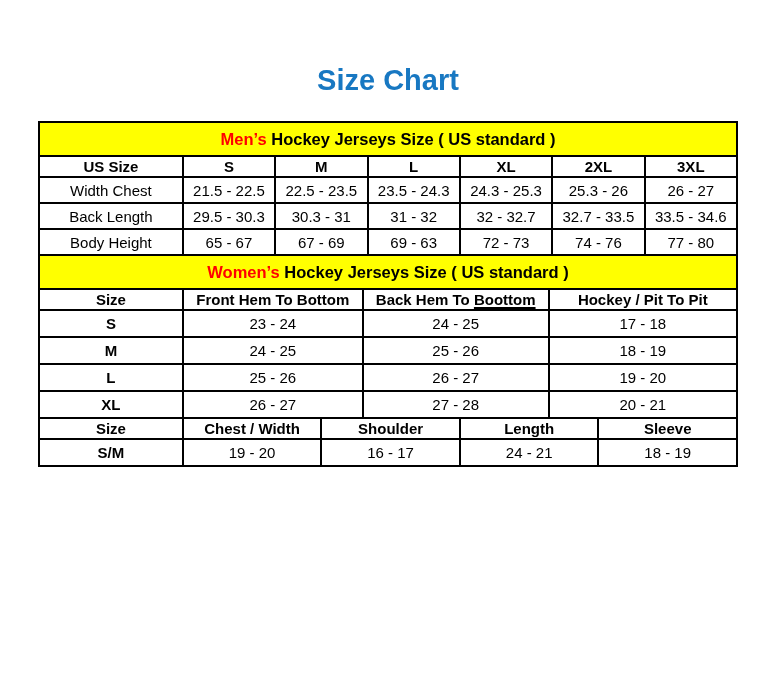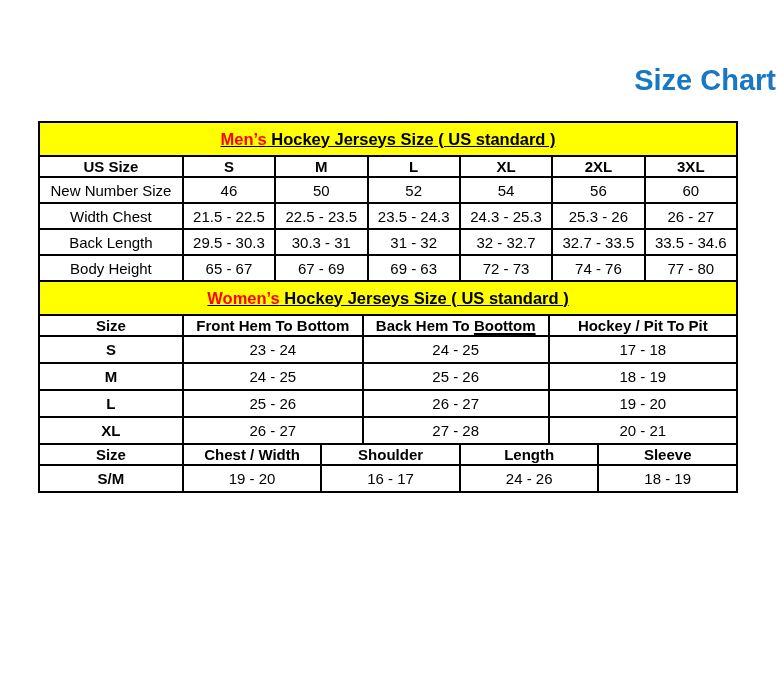--- a/index.html
+++ b/index.html
@@ -8,21 +8,21 @@
     width: 776px; height: 692px;
     background: #ffffff;
     font-family: "Liberation Sans", sans-serif;
     position: relative;
     overflow: hidden;
   }
   .page-title {
     position: absolute;
     top: 64px; left: 0;
     width: 100%;
-    text-align: right;
+    text-align: center;
     font-size: 29px;
     font-weight: 700;
     letter-spacing: 0px;
     color: #1878C2;
   }
   .chart-wrap {
     position: absolute;
     left: 38px;
     top: 121px;
     width: 700px;
@@ -40,21 +40,20 @@
     padding: 1px 2px;
     color: #000000;
     white-space: nowrap;
     overflow: hidden;
   }
   .title-row td {
     background: #FFFF00;
     height: 34px;
     font-size: 16.5px;
     font-weight: 700;
-    text-decoration: underline;
   }
   .title-row .hl { color: #FF0000; }
   .size-table th {
     height: 16px;
     font-size: 15px;
     font-weight: 700;
   }
   .size-table tbody td {
     font-size: 15px;
     font-weight: 400;
@@ -116,29 +115,20 @@
           <th>US Size</th>
           <th>S</th>
           <th>M</th>
           <th>L</th>
           <th>XL</th>
           <th>2XL</th>
           <th>3XL</th>
         </tr>
     </thead>
     <tbody>
-        <tr>
-          <td>New Number Size</td>
-          <td>46</td>
-          <td>50</td>
-          <td>52</td>
-          <td>54</td>
-          <td>56</td>
-          <td>60</td>
-        </tr>
         <tr>
           <td>Width Chest</td>
           <td>21.5 - 22.5</td>
           <td>22.5 - 23.5</td>
           <td>23.5 - 24.3</td>
           <td>24.3 - 25.3</td>
           <td>25.3 - 26</td>
           <td>26 - 27</td>
         </tr>
         <tr>
@@ -223,19 +213,19 @@
           <th>Shoulder</th>
           <th>Length</th>
           <th>Sleeve</th>
         </tr>
     </thead>
     <tbody>
         <tr>
           <td>S/M</td>
           <td>19 - 20</td>
           <td>16 - 17</td>
-          <td>24 - 26</td>
+          <td>24 - 21</td>
           <td>18 - 19</td>
         </tr>
       </tbody>
   </table>
 
 </div>
 
 </body></html>

